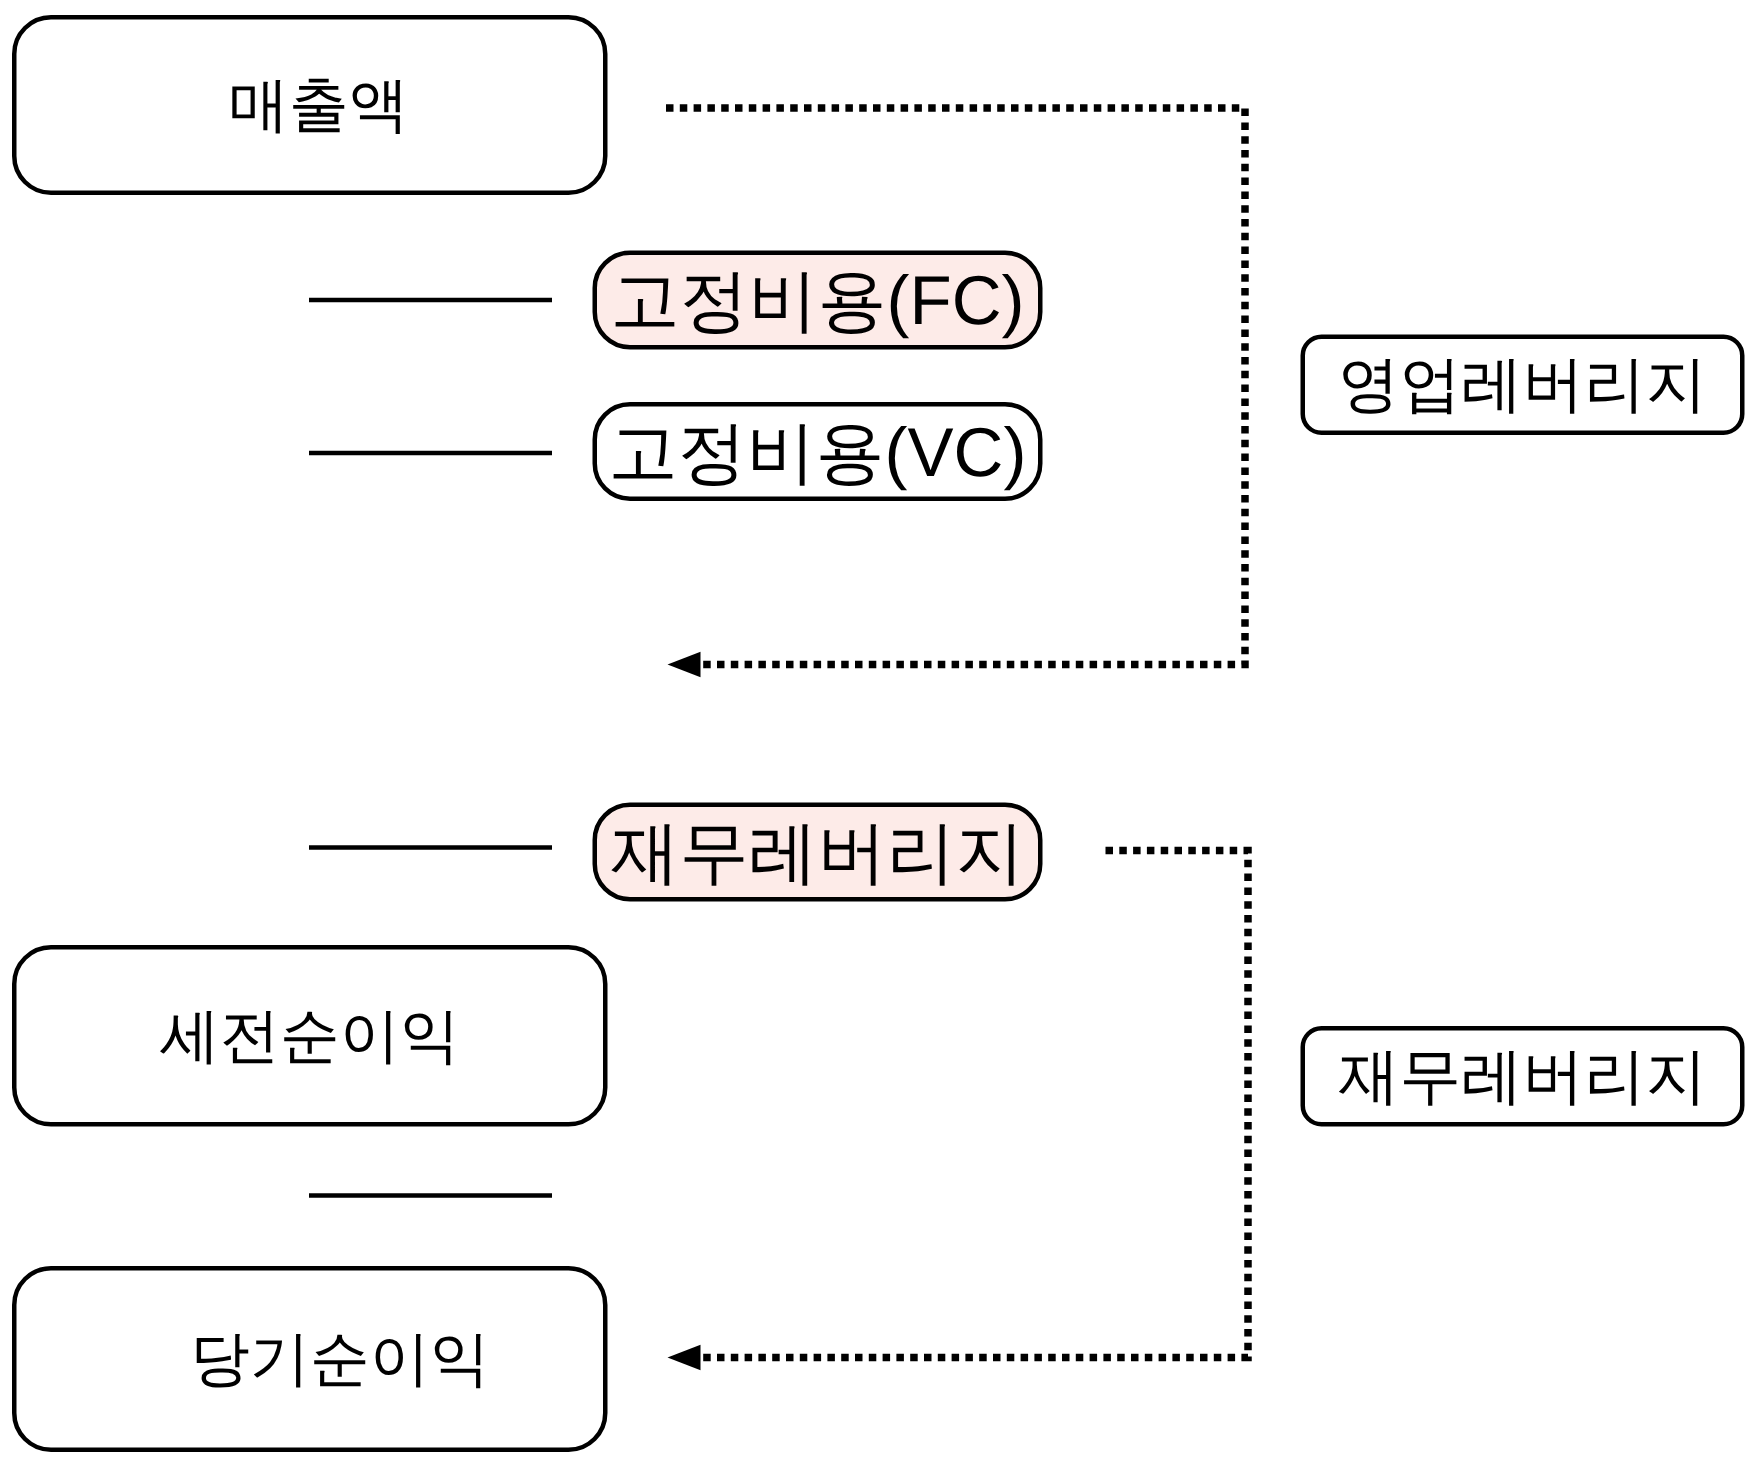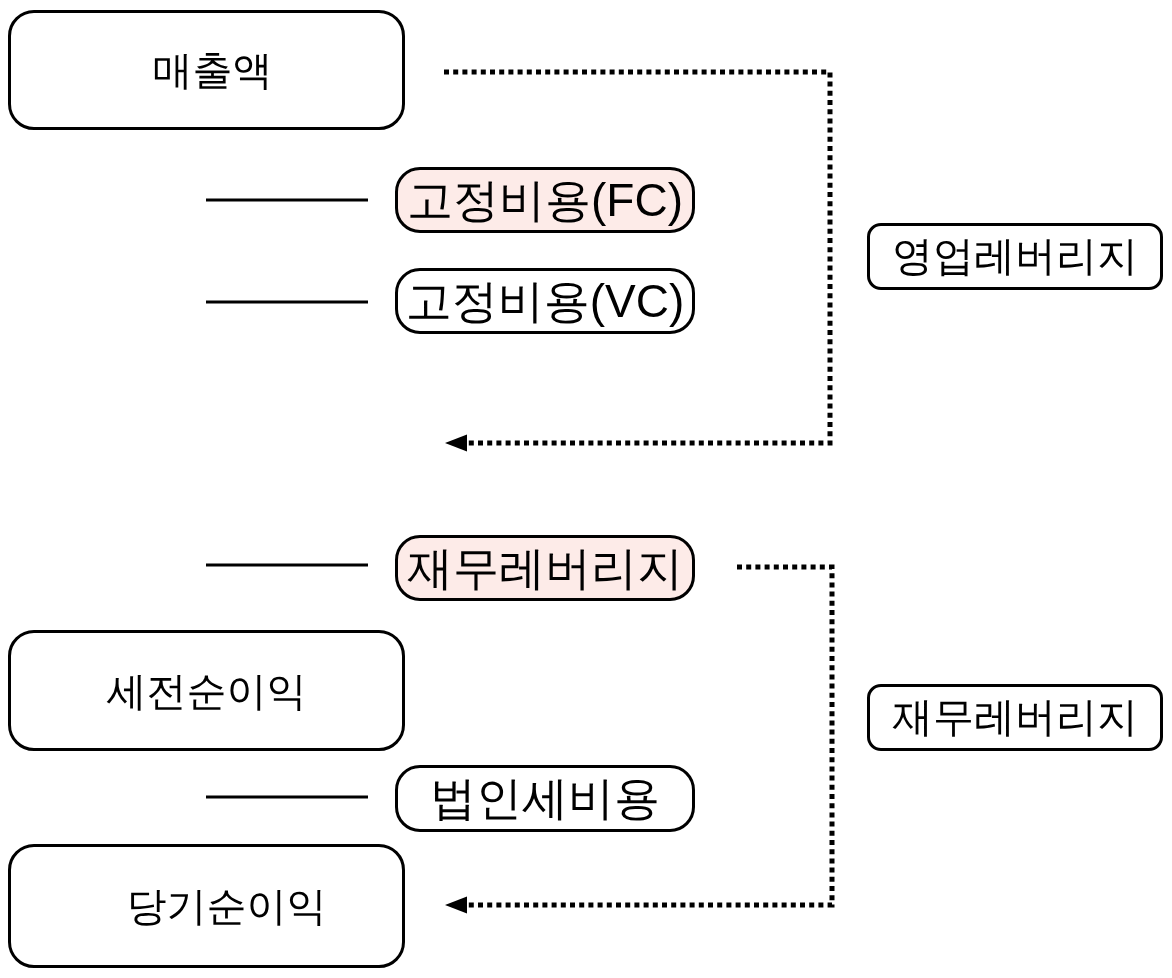--- a/index.html
+++ b/index.html
@@ -112,23 +112,20 @@
 
 
   <div class="box cost pink" id="box-fixed-financial-cost">
     <span>재무레버리지</span>
   </div>
 
   <div class="box big" id="box-pretax-income">
     <span>세전순이익</span>
   </div>
 
-  <div class="box cost" id="box-tax-expense">
-    <span>법인세비용</span>
-  </div>
 
   <div class="box right" id="box-financial-leverage">
     <span>재무레버리지</span>
   </div>
 
   <div class="box big" id="box-net-income">
     <span>당기순이익</span>
   </div>
 
 </div>

